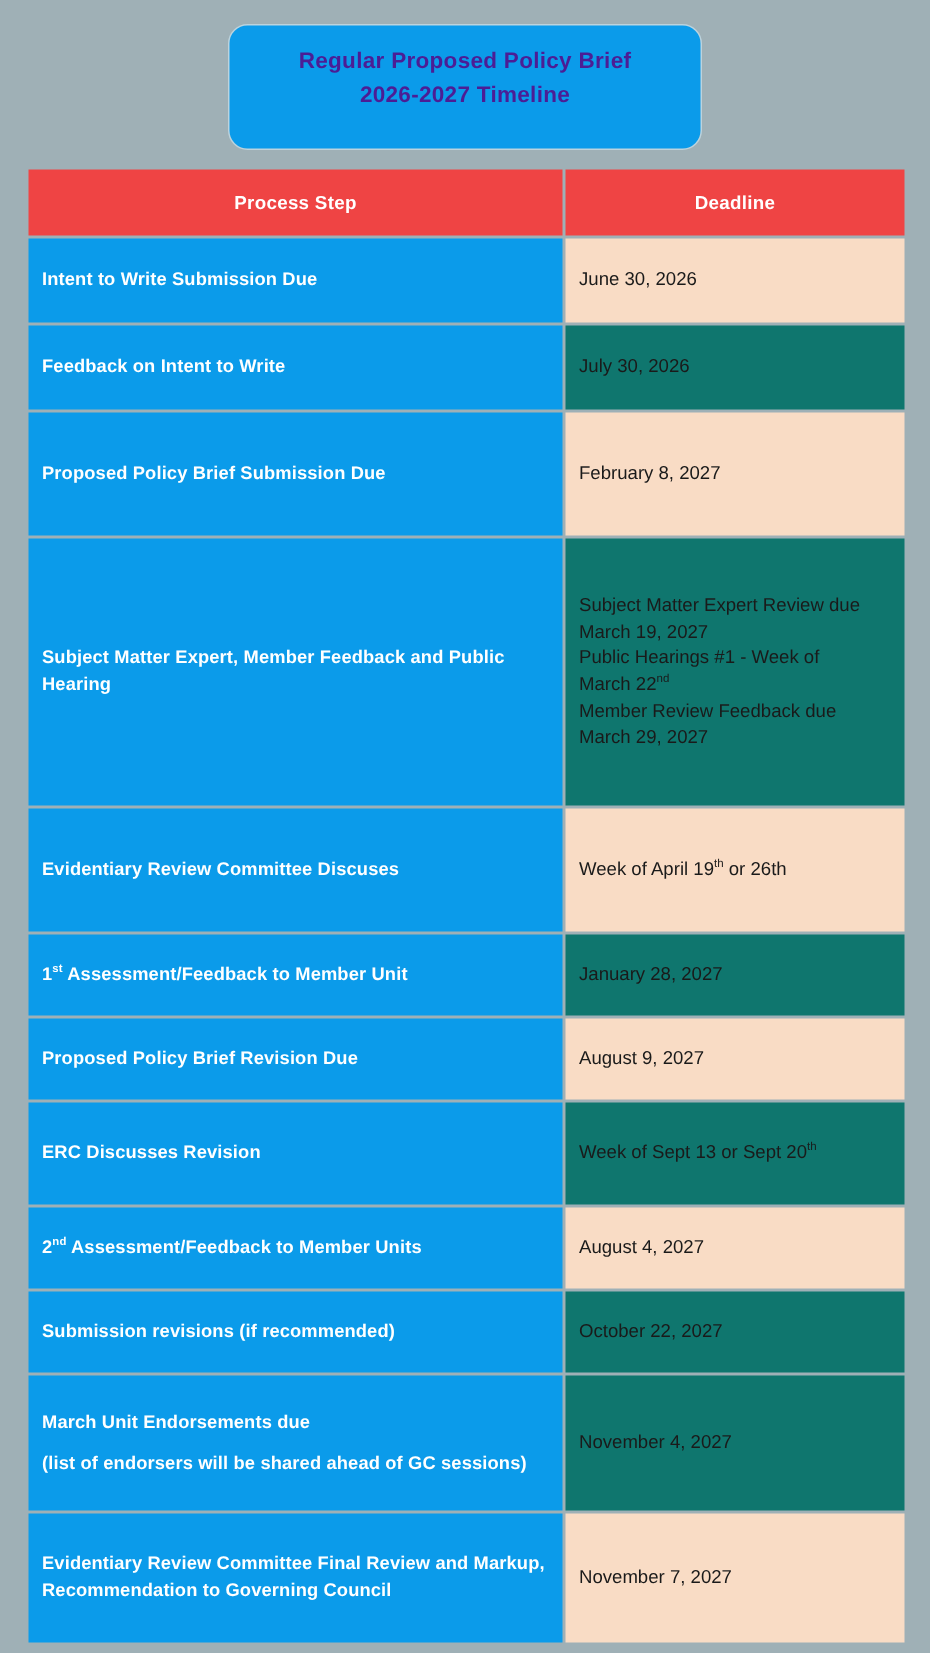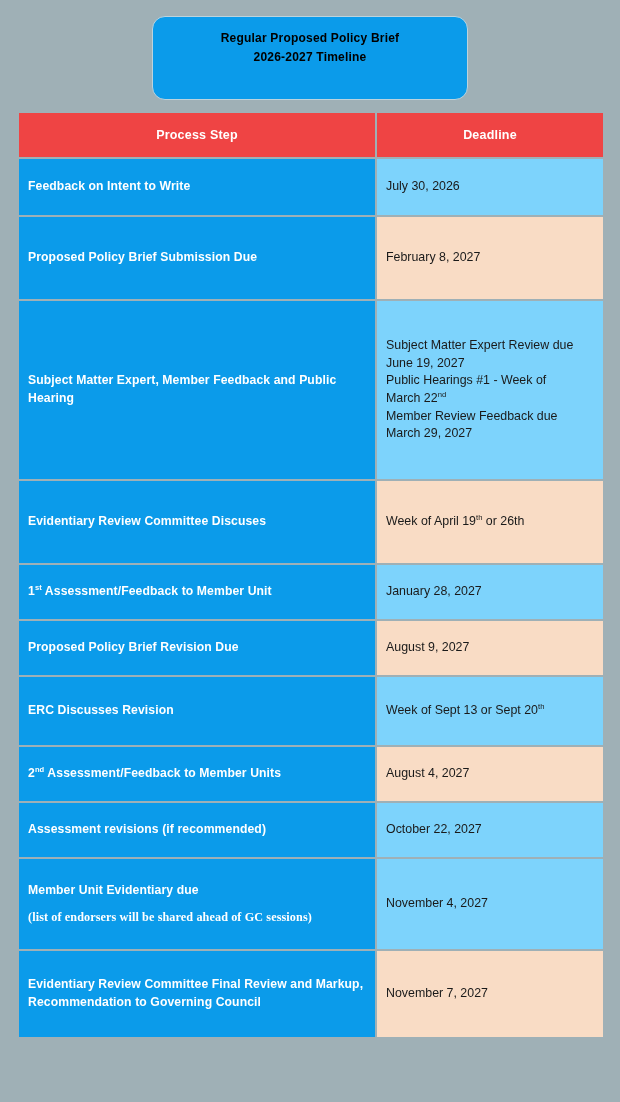--- a/index.html
+++ b/index.html
@@ -31,23 +31,23 @@
     border: 1px solid #bcd3dd;
     border-radius: 13px;
     box-sizing: border-box;
     display: flex;
     flex-direction: column;
     align-items: center;
     justify-content: flex-start;
     padding-top: 12px;
   }
   .title-line {
-    color: #000000;
+    color: #4c1d95;
     font-weight: bold;
-    font-size: 12px;
+    font-size: 15px;
     letter-spacing: 0.2px;
     line-height: 1.55;
     text-align: center;
     white-space: nowrap;
   }
 
   
   .timeline-table {
     position: absolute;
     left: 17px;
@@ -84,32 +84,31 @@
     color: #ffffff;
     font-weight: bold;
     font-size: 12.2px;
     line-height: 1.45;
     padding: 6px 9px 6px 9px;
     letter-spacing: 0.1px;
   }
   td.step .sub-line {
     display: block;
     margin-top: 9px;
-    font-family: Liberation Serif, serif;
   }
 
   
   td.deadline {
     color: #1a1a1a;
     font-size: 12.4px;
     line-height: 1.42;
     padding: 6px 9px 6px 9px;
   }
   td.deadline.shade-dark  { background: #f9dcc5; }
-  td.deadline.shade-light { background: #7dd3fc; }
+  td.deadline.shade-light { background: #0f766e; }
 
   sup {
     font-size: 0.62em;
     vertical-align: super;
     line-height: 0;
   }
 
   
   .r1 td { height: 44px; }
   .r2 td { height: 44px; }
@@ -141,36 +140,40 @@
       <col class="c-deadline">
     </colgroup>
     <thead>
       <tr>
         <th class="hdr">Process Step</th>
         <th class="hdr">Deadline</th>
       </tr>
     </thead>
     <tbody>
 
+      <tr class="r1">
+        <td class="step">Intent to Write Submission Due</td>
+        <td class="deadline shade-dark">June 30, 2026</td>
+      </tr>
 
       <tr class="r2">
         <td class="step">Feedback on Intent to Write</td>
         <td class="deadline shade-light">July 30, 2026</td>
       </tr>
 
       <tr class="r3">
         <td class="step">Proposed Policy Brief Submission Due</td>
         <td class="deadline shade-dark">February 8, 2027</td>
       </tr>
 
       <tr class="r4">
         <td class="step">Subject Matter Expert, Member Feedback and Public Hearing</td>
         <td class="deadline shade-light">
           <span>Subject Matter Expert Review due</span><br>
-          <span>June 19, 2027</span><br>
+          <span>March 19, 2027</span><br>
           <span>Public Hearings #1 - Week of</span><br>
           <span>March 22<sup>nd</sup></span><br>
           <span>Member Review Feedback due</span><br>
           <span>March 29, 2027</span>
         </td>
       </tr>
 
       <tr class="r5">
         <td class="step">Evidentiary Review Committee Discuses</td>
         <td class="deadline shade-dark">Week of April 19<sup>th</sup> or 26th</td>
@@ -190,28 +193,28 @@
         <td class="step">ERC Discusses Revision</td>
         <td class="deadline shade-light">Week of Sept 13 or Sept 20<sup>th</sup></td>
       </tr>
 
       <tr class="r9">
         <td class="step">2<sup>nd</sup> Assessment/Feedback to Member Units</td>
         <td class="deadline shade-dark">August 4, 2027</td>
       </tr>
 
       <tr class="r10">
-        <td class="step">Assessment revisions (if recommended)</td>
+        <td class="step">Submission revisions (if recommended)</td>
         <td class="deadline shade-light">October 22, 2027</td>
       </tr>
 
 
       <tr class="r12">
         <td class="step">
-          <span>Member Unit Evidentiary due</span>
+          <span>March Unit Endorsements due</span>
           <span class="sub-line">(list of endorsers will be shared ahead of GC sessions)</span>
         </td>
         <td class="deadline shade-light">November 4, 2027</td>
       </tr>
 
       <tr class="r13">
         <td class="step">Evidentiary Review Committee Final Review and Markup, Recommendation to Governing Council</td>
         <td class="deadline shade-dark">November 7, 2027</td>
       </tr>
 

